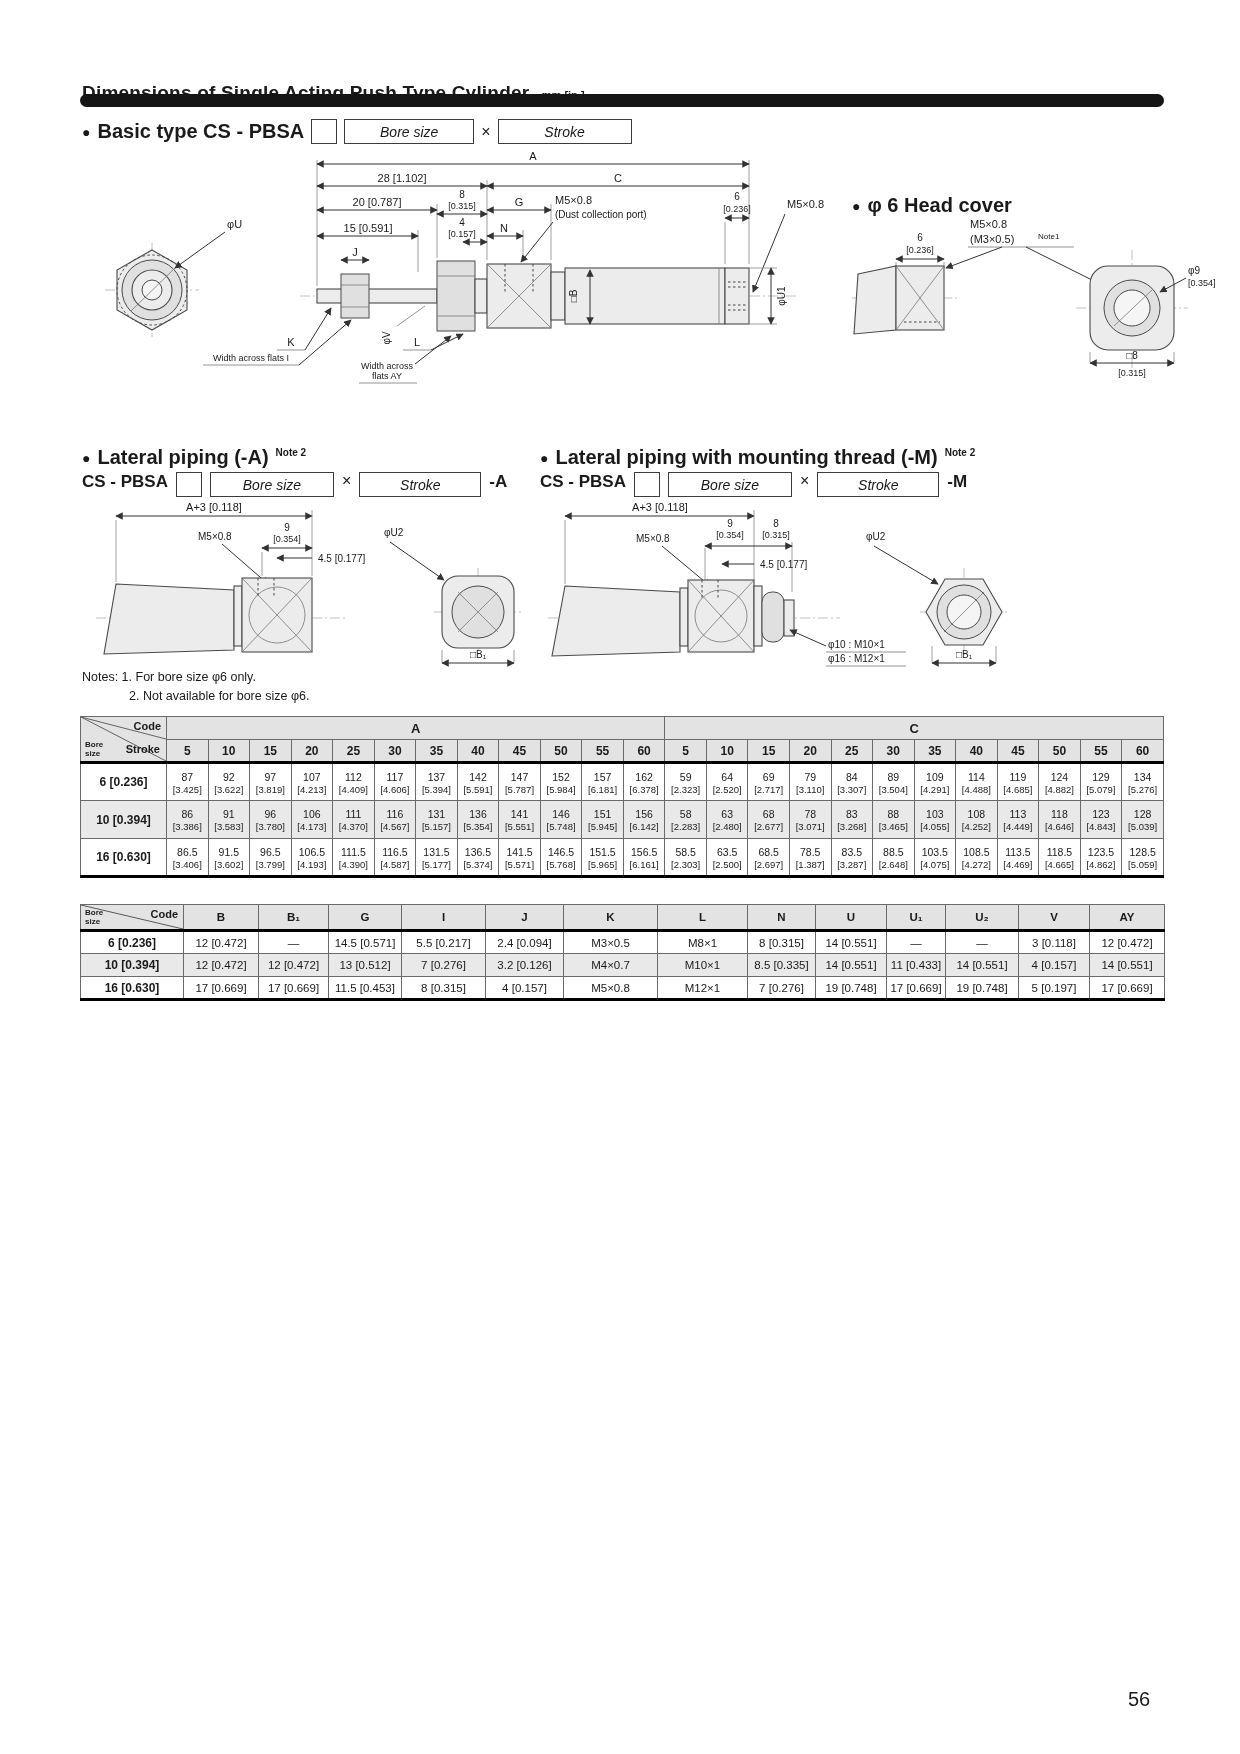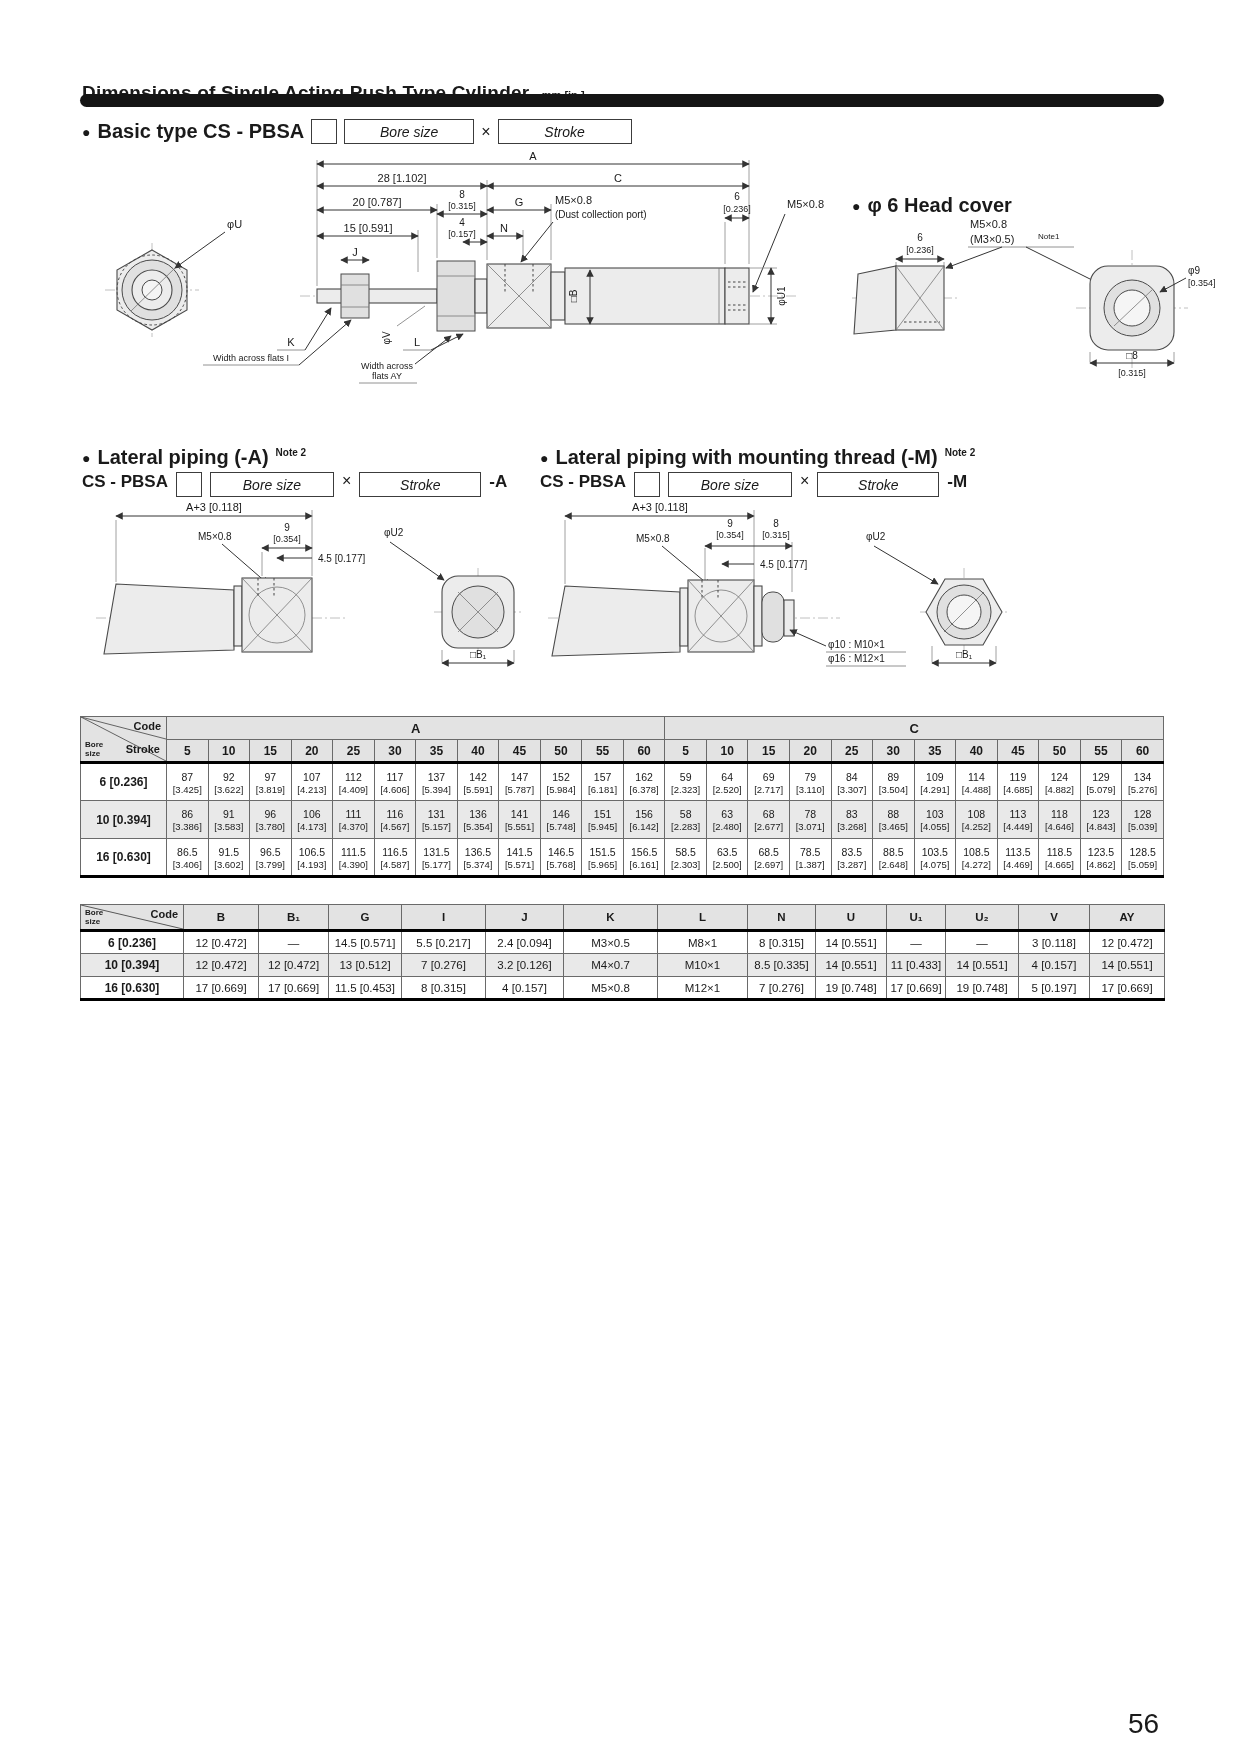--- a/index.html
+++ b/index.html
@@ -15,21 +15,21 @@
   .noteref{font-size:10px;font-weight:bold;position:relative;top:-5px;}
   .mline{display:flex;align-items:flex-start;gap:8px;}
   .model{font-size:17px;font-weight:bold;white-space:nowrap;}
   .mbox{border:1.6px solid #3c3c3c;height:23px;display:inline-flex;align-items:center;
         justify-content:center;font-size:14px;padding:0 16px;background:#fff;white-space:nowrap;font-style:italic;}
   .mbox.small{width:24px;padding:0;}
   .times{font-size:16px;}
   .suffix{font-size:17px;font-weight:bold;}
   .notes{font-size:12.5px;line-height:1.55;}
   .notes .ind{padding-left:47px;}
-  .pagenum{font-size:28px;margin-top:20px;}
+  .pagenum{font-size:20px;}
   
   table.dims{border-collapse:collapse;table-layout:fixed;background:#fff;
              border:1.5px solid #111;border-bottom:3px solid #000;}
   table.dims th,table.dims td{border:1px solid #6a6a6a;text-align:center;vertical-align:middle;
              padding:0;overflow:hidden;}
   table.dims thead th{background:#e3e3e3;font-weight:bold;}
   .t1 thead th{font-size:12px;}
   .t1 .grp{font-size:13px;}
   .hb{border-bottom:3px solid #000 !important;}
   .boreth{font-size:12px;font-weight:bold;background:#fff;}
@@ -359,20 +359,24 @@
       <circle class="part2" cx="424" cy="112" r="27"></circle>
         <circle class="part3" cx="424" cy="112" r="17"></circle>
       <line class="thin" x1="404" y1="132" x2="444" y2="92"></line>
     </g>
     <line class="ext" x1="392" y1="146" x2="392" y2="162"></line>
       <line class="ext" x1="456" y1="146" x2="456" y2="162"></line>
     <text class="t10" x="424" y="158" text-anchor="middle">□B₁</text>
     <line class="dim" x1="392" y1="163" x2="456" y2="163" marker-start="url(#ar-b)" marker-end="url(#ar-b)"></line>
   </svg>
 
+  <div class="abs notes" style="left:82px;top:668px;">
+    <div>Notes: 1. For bore size φ6 only.</div>
+    <div class="ind">2. Not available for bore size φ6.</div>
+  </div>
 
   <div class="abs" id="t1" style="left:80px;top:716px;">
       <table class="dims t1" style="width: 1084px;">
         <colgroup>
           <col style="width: 86px;">
           <col>
           <col>
           <col>
           <col>
           <col>

